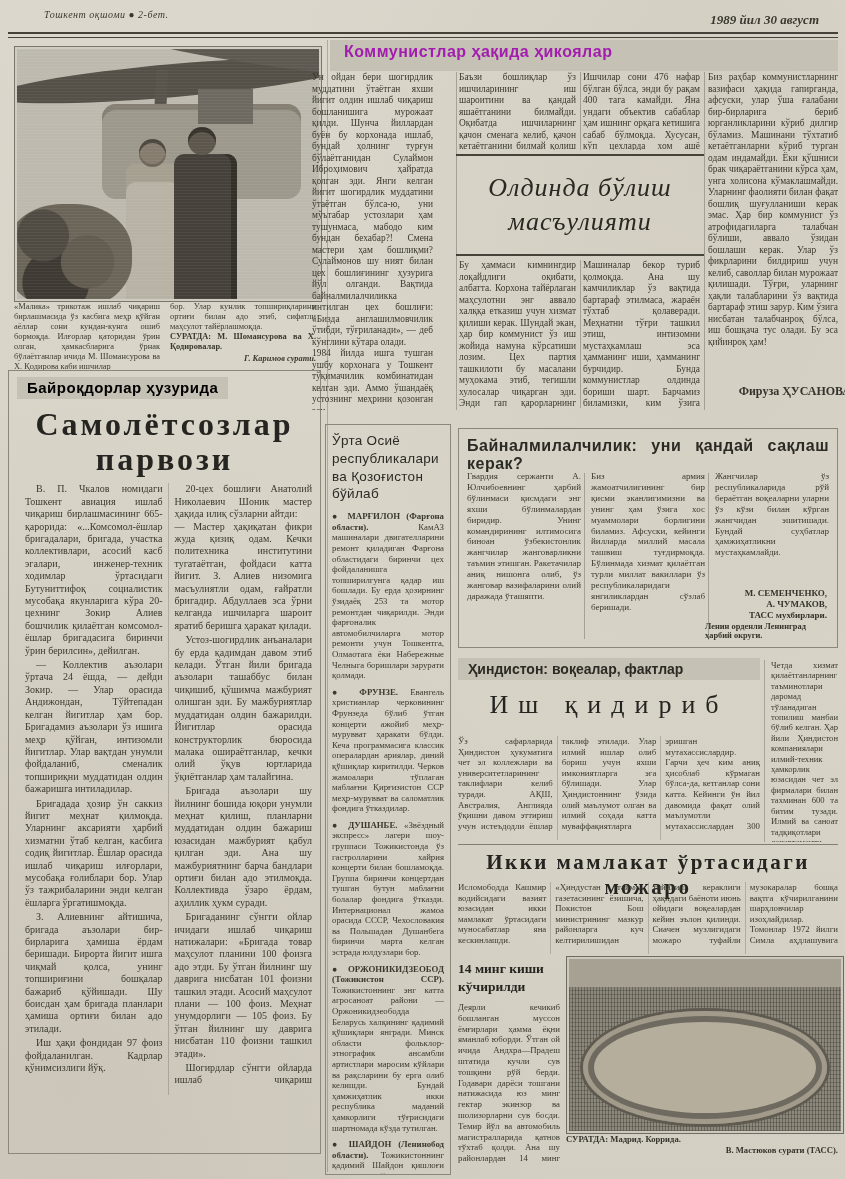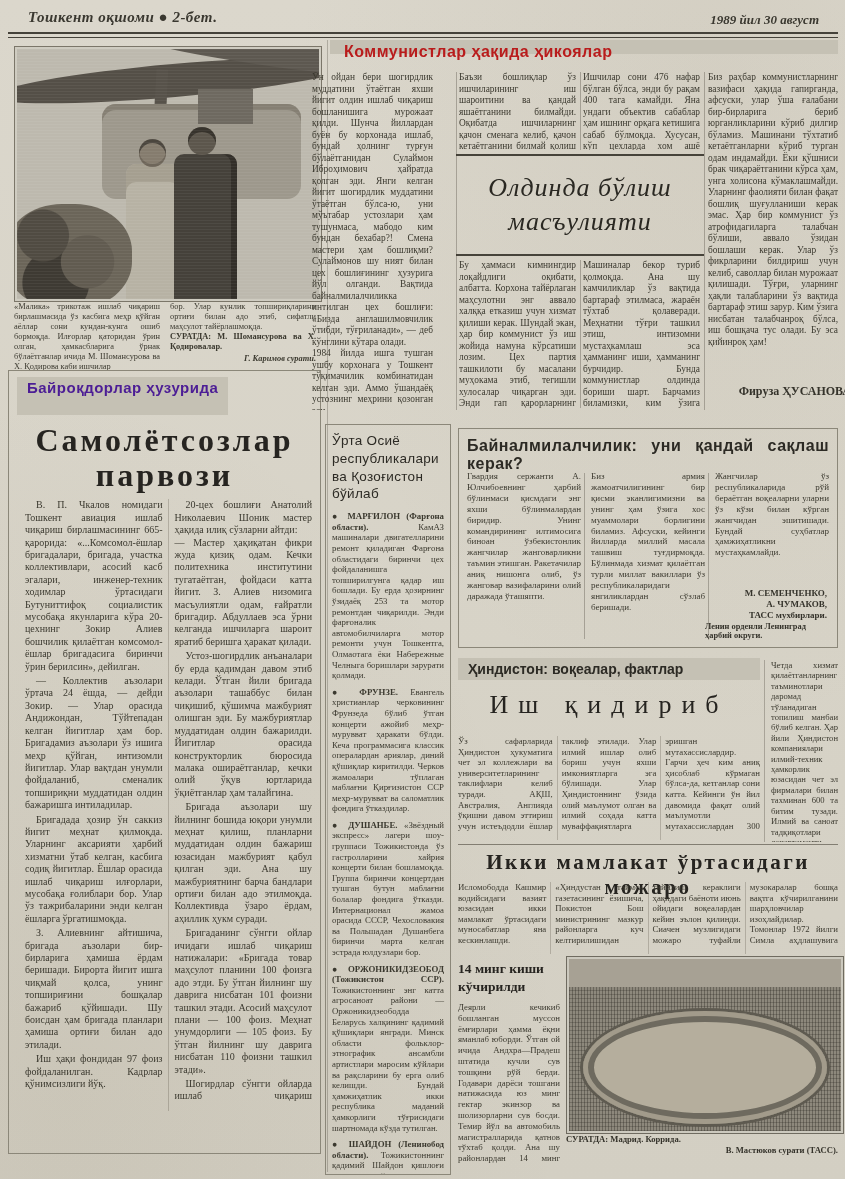--- a/index.html
+++ b/index.html
@@ -15,21 +15,21 @@
   .sans{font-family:"Liberation Sans","DejaVu Sans",sans-serif;}
   .band{background:#c5c1b4;}
   .jtxt{text-align:justify;color:#3b392f;}
   .pre{white-space:pre-line;}
   .multicol{column-fill:auto;overflow:hidden;}
   .para{text-indent:11px;margin:0 0 2px 0;}
   .vr{width:1px;background:rgba(62,57,46,.32);}
   .hr{height:0;border-top:1px solid rgba(62,57,46,.55);}
 
   
-  .mh-title{left:28px;top:9px;font-style:italic;font-weight:bold;font-size:15px;color:#3a3830;letter-spacing:.5px;}
+  .mh-title{left:44px;top:9px;font-style:italic;font-weight:normal;font-size:10px;color:#3a3830;letter-spacing:.5px;}
   .mh-date{right:26px;top:12px;font-style:italic;font-weight:bold;font-size:13px;color:#3a3830;}
   .mh-rule{left:8px;top:32px;width:830px;height:3px;border-top:2px solid #45423a;border-bottom:1px solid #45423a;}
 
   
   .ph1-frame{left:14px;top:46px;width:302px;height:250px;border:1px solid #7b7669;padding:2px;background:#cfccc1;}
   .ph1{position:relative;width:100%;height:100%;background:#bdb9ae;overflow:hidden;}
   .ph1:after{content:"";position:absolute;inset:0;background:repeating-linear-gradient(0deg,rgba(255,255,255,.05) 0 1px,transparent 1px 3px);}
   .beam-a{left:-8%;top:6%;width:120%;height:13%;background:#544f47;border-radius:50%;transform:rotate(-5deg);}
   .beam-b{left:30%;top:-6%;width:90%;height:11%;background:#5d5850;border-radius:45%;transform:rotate(9deg);}
   .strut{left:45%;top:8%;width:4%;height:52%;background:#57524a;transform:rotate(3deg);}
@@ -43,26 +43,26 @@
      radial-gradient(circle at 30% 30%, #504b42 0 22%, transparent 23%),
      radial-gradient(circle at 65% 55%, #615b50 0 26%, transparent 27%),
      radial-gradient(circle at 40% 75%, #3e3a33 0 30%, transparent 31%),#6b6559;border-radius:45%;}
   .cap1{left:14px;top:302px;width:302px;height:64px;display:flex;gap:10px;font-size:8.4px;line-height:10px;}
   .cap1 .c{width:146px;}
   .cap-lead{font-weight:bold;}
   .cap-credit{text-align:right;font-style:italic;font-weight:bold;margin-top:2px;}
 
   
   .a1-box{left:8px;top:370px;width:313px;height:784px;border:1px solid #8b8779;padding:6px 8px;box-sizing:border-box;}
-  .a1-kicker{display:inline-block;background:#c5c1b4;font-weight:bold;font-size:15px;padding:2px 10px 19px;color:#4c1d95;letter-spacing:.5px;}
+  .a1-kicker{display:inline-block;background:#c5c1b4;font-weight:bold;font-size:15px;padding:2px 10px 3px;color:#000000;letter-spacing:.5px;}
   .a1-headline{margin:8px 0 6px;text-align:center;font-weight:900;font-size:32px;line-height:1.1;letter-spacing:3px;color:#262420;}
   .a1-body{height:612px;column-count:2;column-gap:12px;column-rule:1px solid rgba(70,64,52,.25);font-size:10px;line-height:12.4px;margin-left:8px;}
 
   
-  .band2{left:330px;top:40px;width:508px;height:14px;line-height:24px;font-weight:bold;font-size:16px;padding-left:14px;box-sizing:border-box;color:#b91c1c;letter-spacing:.5px;}
+  .band2{left:330px;top:40px;width:508px;height:31px;line-height:24px;font-weight:bold;font-size:16px;padding-left:14px;box-sizing:border-box;color:#a21caf;letter-spacing:.5px;}
   .a2t{font-size:9.4px;line-height:11.5px;}
   .a2c1{left:312px;top:72px;width:121px;height:338px;overflow:hidden;}
   .a2c2t{left:459px;top:72px;width:117px;height:78px;overflow:hidden;}
   .a2c3t{left:583px;top:72px;width:117px;height:78px;overflow:hidden;}
   .a2hbox{left:456px;top:154px;width:248px;height:98px;border-top:2px solid #46433a;border-bottom:2px solid #46433a;display:flex;align-items:center;justify-content:center;}
   .a2head{font-style:italic;font-size:26px;line-height:1.3;letter-spacing:1px;text-align:center;color:#2a2822;}
   .a2c2b{left:459px;top:260px;width:117px;height:148px;overflow:hidden;}
   .a2c3b{left:583px;top:260px;width:117px;height:148px;overflow:hidden;}
   .a2c4{left:708px;top:72px;width:130px;height:306px;overflow:hidden;}
   .a2sig{left:724px;top:384px;width:130px;text-align:right;font-weight:bold;font-size:12px;}

